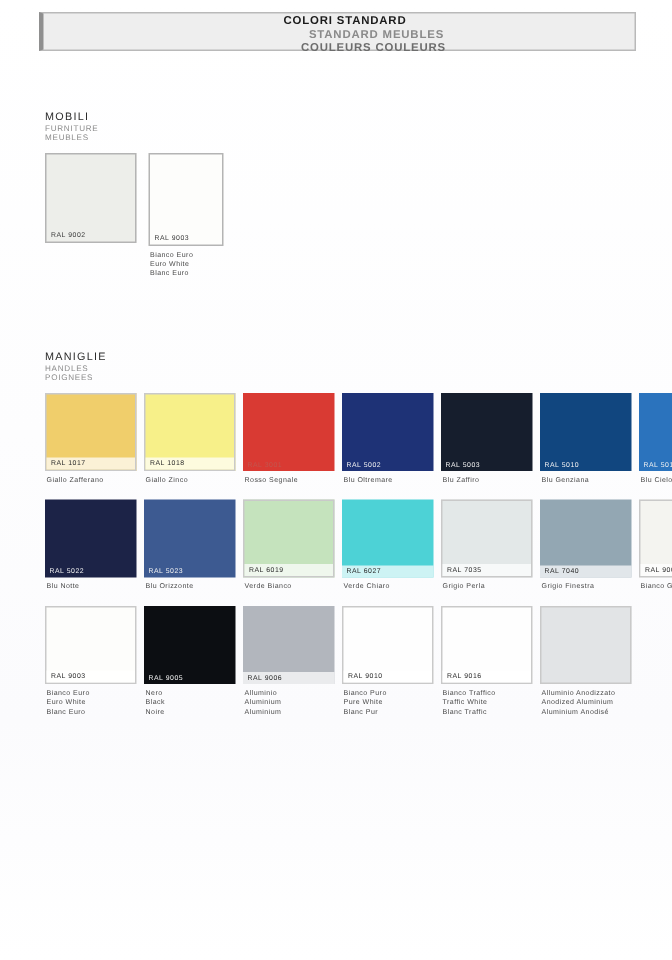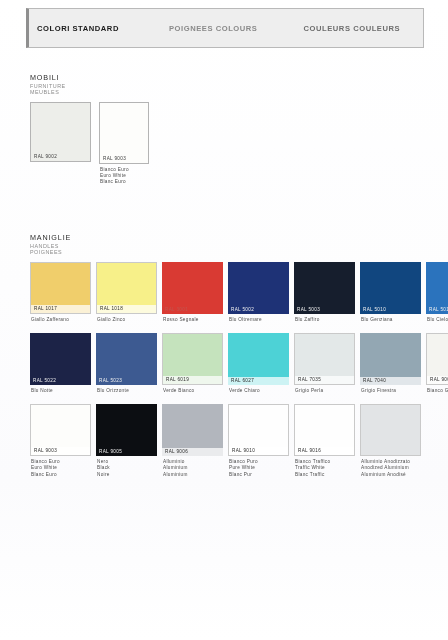--- a/index.html
+++ b/index.html
@@ -33,28 +33,29 @@
     pointer-events: none;
     z-index: 0;
   }
 
   
   .header-bar {
     position: absolute;
     left: 26px;
     top: 8px;
     width: 398px;
-    height: 40px;
+    height: 26px;
     background: #eeeeee;
     border: 1px solid #b9b9b9;
     border-left: 3px solid #8f8f8f;
     box-sizing: border-box;
     display: flex;
     align-items: center;
     z-index: 2;
+    flex-direction: column;
   }
   .header-title {
     font-size: 7.6px;
     font-weight: bold;
     letter-spacing: 0.55px;
     color: #1a1a1a;
     white-space: nowrap;
   }
   .header-title.t1 { margin-left: 8px; }
   .header-title.t2 { margin-left: 50px; color: #8a8a8a; }
@@ -162,21 +163,21 @@
 
   .grid-row { margin-bottom: 10px; }
 </style>
 </head>
 <body>
 
 <div id="page">
 
   <div class="header-bar">
     <div class="header-title t1">COLORI STANDARD</div>
-    <div class="header-title t2">POIGNEES COLOURS</div>
+    <div class="header-title t2">STANDARD MEUBLES</div>
     <div class="header-title t3">COULEURS COULEURS</div>
   </div>
 
   <div class="content">
 
     <div class="section" id="sec-mobili">
       <div class="section-head">
         <div class="sh-main">MOBILI</div>
         <div class="sh-sub">FURNITURE</div>
         <div class="sh-sub">MEUBLES</div>

